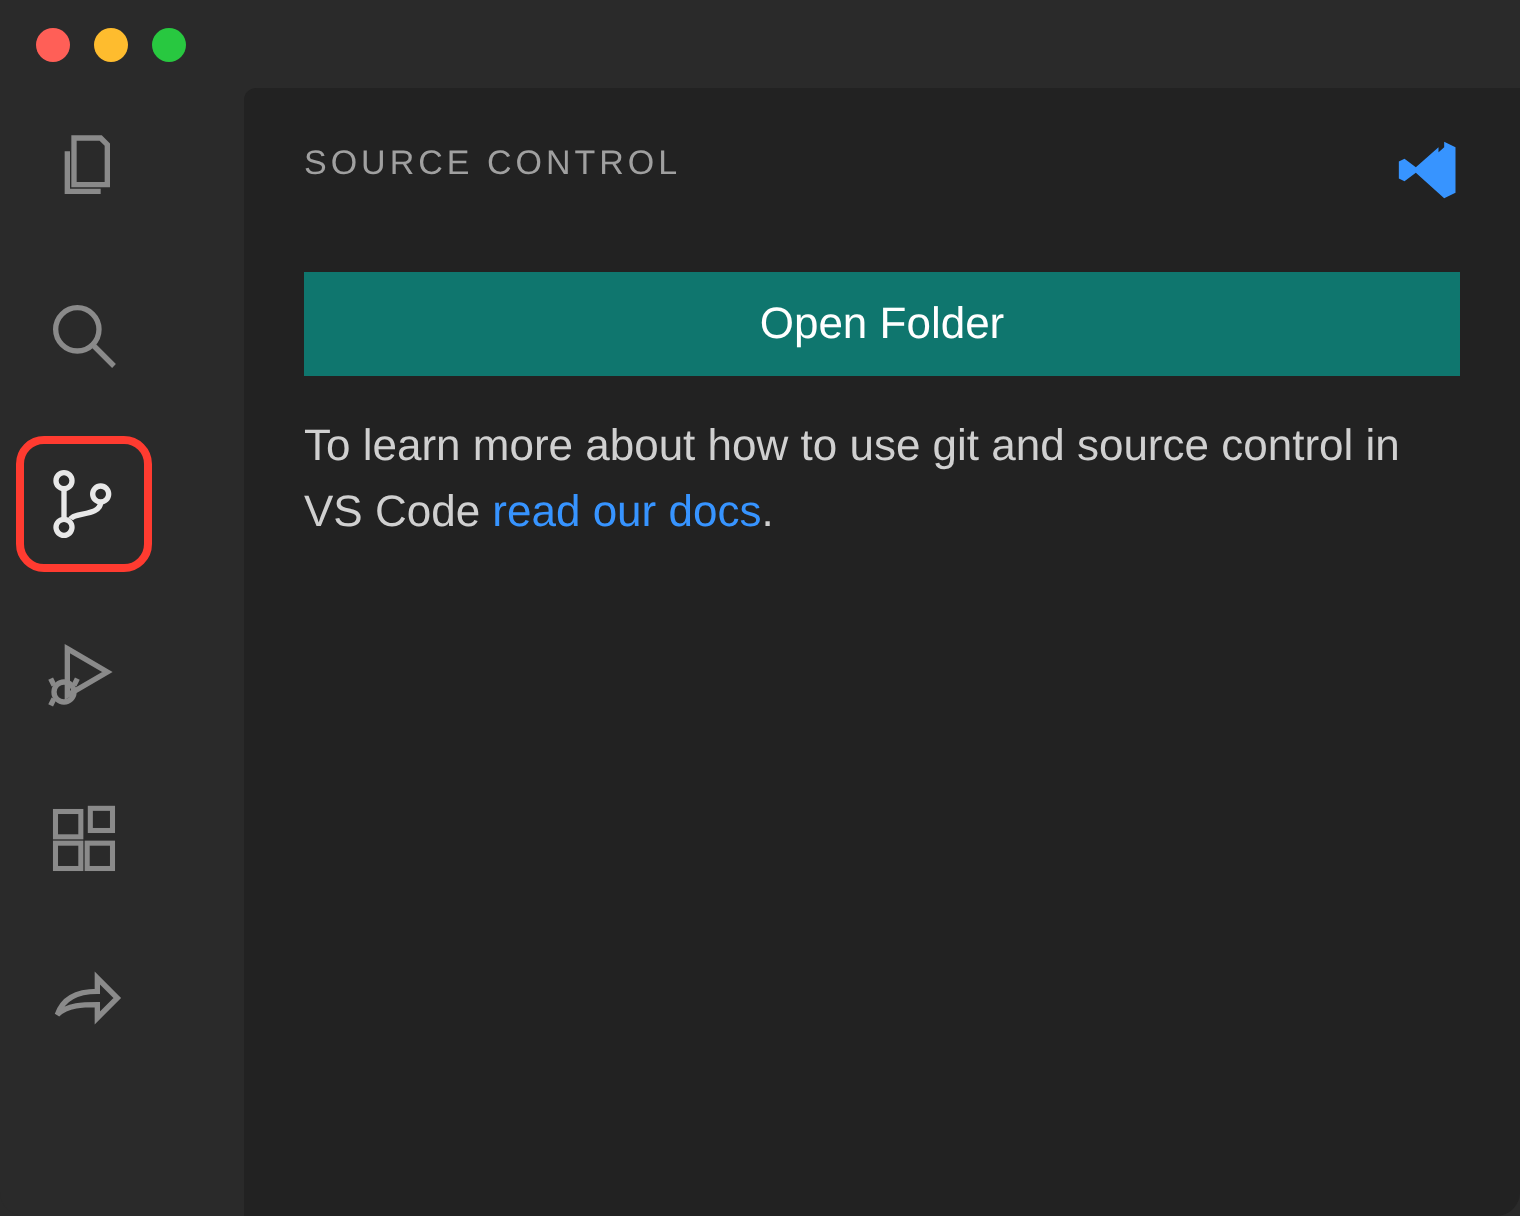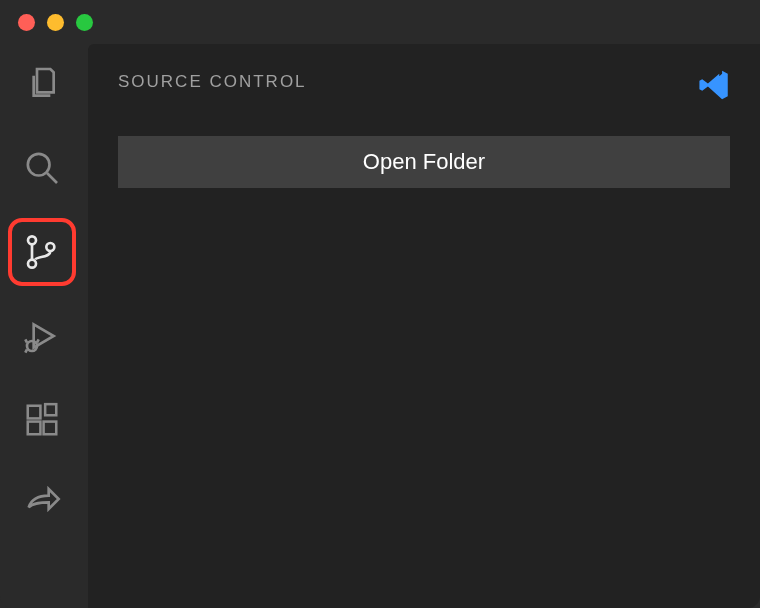--- a/index.html
+++ b/index.html
@@ -22,20 +22,21 @@
       width: 17px;
       height: 17px;
       border-radius: 50%;
     }
     .tl-red { background: #ff5f57; }
     .tl-yellow { background: #febc2e; }
     .tl-green { background: #28c840; }
     .main {
       display: flex;
       height: calc(100% - 44px);
+      gap: 34px;
     }
     .activity-bar {
       width: 84px;
       background: #2a2a2a;
       display: flex;
       flex-direction: column;
       align-items: center;
       padding-top: 12px;
       gap: 28px;
     }
@@ -84,21 +85,21 @@
     }
     .description {
       color: #d0d0d0;
       font-size: 22px;
       line-height: 1.5;
       margin-bottom: 24px;
     }
     .btn {
       display: block;
       width: 100%;
-      background: #404040;
+      background: #0f766e;
       color: #ffffff;
       border: none;
       font-size: 22px;
       padding: 13px 0;
       margin-bottom: 18px;
       cursor: pointer;
       text-align: center;
       font-family: inherit;
     }
     .footer-text {
@@ -178,14 +179,17 @@
 
     <div class="vscode-logo">
       <svg width="34" height="34" viewBox="0 0 24 24">
         <path fill="#3794ff" d="M17 2l4 2v16l-4 2-10-9 10-9zM7 13l-4 3-2-1v-6l2-1 4 3 8-7v16l-8-7z"></path>
       </svg>
     </div>
 
 
     <button class="btn">Open Folder</button>
 
+    <p class="footer-text">
+      <span>To learn more about how to use git and source control in VS Code </span><a href="#">read our docs</a><span>.</span>
+    </p>
   </div>
 </div>
 
 </body></html>

